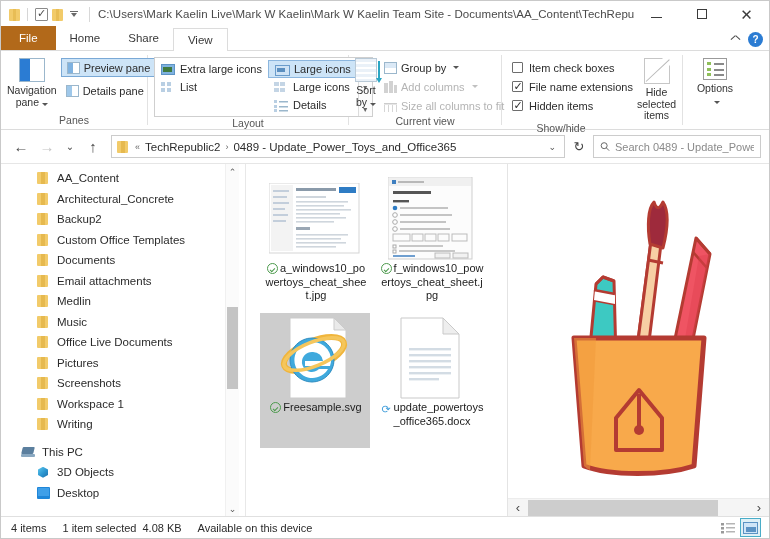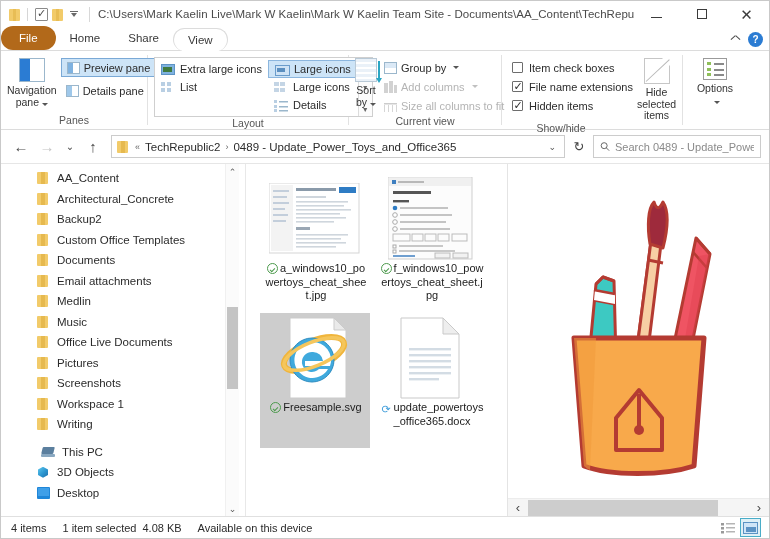--- a/index.html
+++ b/index.html
@@ -82,21 +82,21 @@
   .wb-close { font-size: 15px; line-height: 1; font-weight: 300; }
 
   
   .tabstrip {
     height: 24px; min-height: 24px; display: flex; align-items: flex-end;
     background: #ffffff; position: relative;
     border-bottom: 1px solid #dcdcdc;
   }
   .tab {
     height: 24px; padding: 0 14px; display: flex; align-items: center;
-    font-size: 11.5px; color: #3a3a3a; border-radius: 12px;
+    font-size: 11.5px; color: #3a3a3a;
   }
   .tab-file {
     background: #b2691a; color: #ffffff;
     padding: 0 18px; height: 24px;
   }
   .tab-active {
     background: #ffffff; border: 1px solid #dcdcdc; border-bottom: none;
     margin-bottom: -1px; height: 23px;
   }
   .tab-right {
@@ -325,21 +325,21 @@
     width: 245px; min-width: 245px; background: #ffffff;
     position: relative; overflow: hidden;
     border-right: 1px solid #e8e8e8;
   }
   .tree { padding-top: 4px; }
   .tree-item {
     height: 20.5px; display: flex; align-items: center; gap: 7px;
     padding-left: 40px; font-size: 11.5px; color: #2b2b2b;
     white-space: nowrap;
   }
-  .tree-item.lvl1 { }
+  .tree-item.lvl1 { padding-left: 20px; }
   .tree-item.lvl2 { padding-left: 36px; }
   .folder-ico {
     width: 13px; height: 12px; position: relative; flex-shrink: 0;
   }
   .folder-ico::before {
     content: ""; position: absolute; left: 0; top: 0;
     width: 11px; height: 12px; background: #f2cb6a; border-radius: 1px;
   }
   .folder-ico::after {
     content: ""; position: absolute; left: 4px; top: 0;

